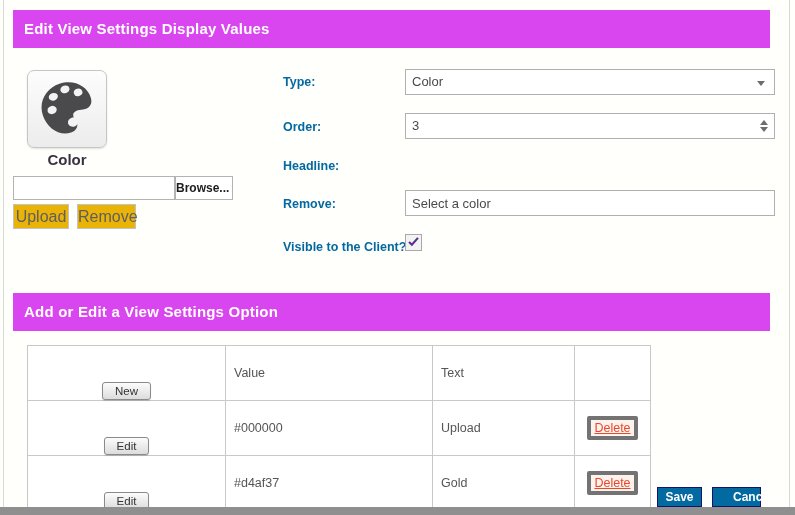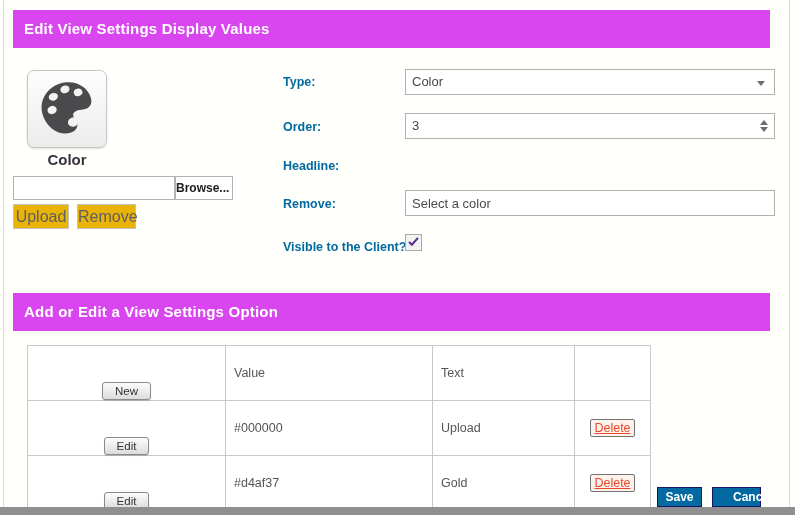--- a/index.html
+++ b/index.html
@@ -54,21 +54,21 @@
     font-size:12.5px; color:#555555; background:#ffffff; }
   .opt-table td, .opt-table th { border:1px solid #c9c9c9; padding:0 8px; text-align:left; font-weight:normal; }
   .col-btn { width:198px; text-align:center !important; }
   .col-val { width:207px; }
   .col-txt { width:142px; }
   .col-del { width:76px; }
   .row-hdr { height:31px; } .row-data { height:36px; }
   .classic-btn { border:1px solid #8a8a8a; background:linear-gradient(#fcfcfc,#dcdcdc);
     border-radius:3px; font-family:"Liberation Sans",sans-serif; font-size:11.5px; color:#333;
     padding:2px 12px; cursor:pointer; box-shadow:0 1px 1px rgba(0,0,0,.15);margin-top:36px; }
-  .delete-link { display:inline-block; border:1px solid #737373; background:#fdf3ec;
+  .delete-link { display:inline-block; border:4px solid #737373; background:#fdf3ec;
     color:#e8482c; font-size:12.5px; padding:1px 3px; text-decoration:underline;
     border-radius:2px; cursor:pointer; }
 
   
   .navy-btn { position:absolute; top:487px; height:20px; background:#0369a1;
     border:1px solid #14146b; color:#ffffff; font-weight:bold; font-size:12px;
     text-align:center; line-height:18px; cursor:pointer; }
   .save-btn { left:657px; width:45px; }
   .cancel-btn { left:712px; width:49px;padding-left:20px; }
 </style>

